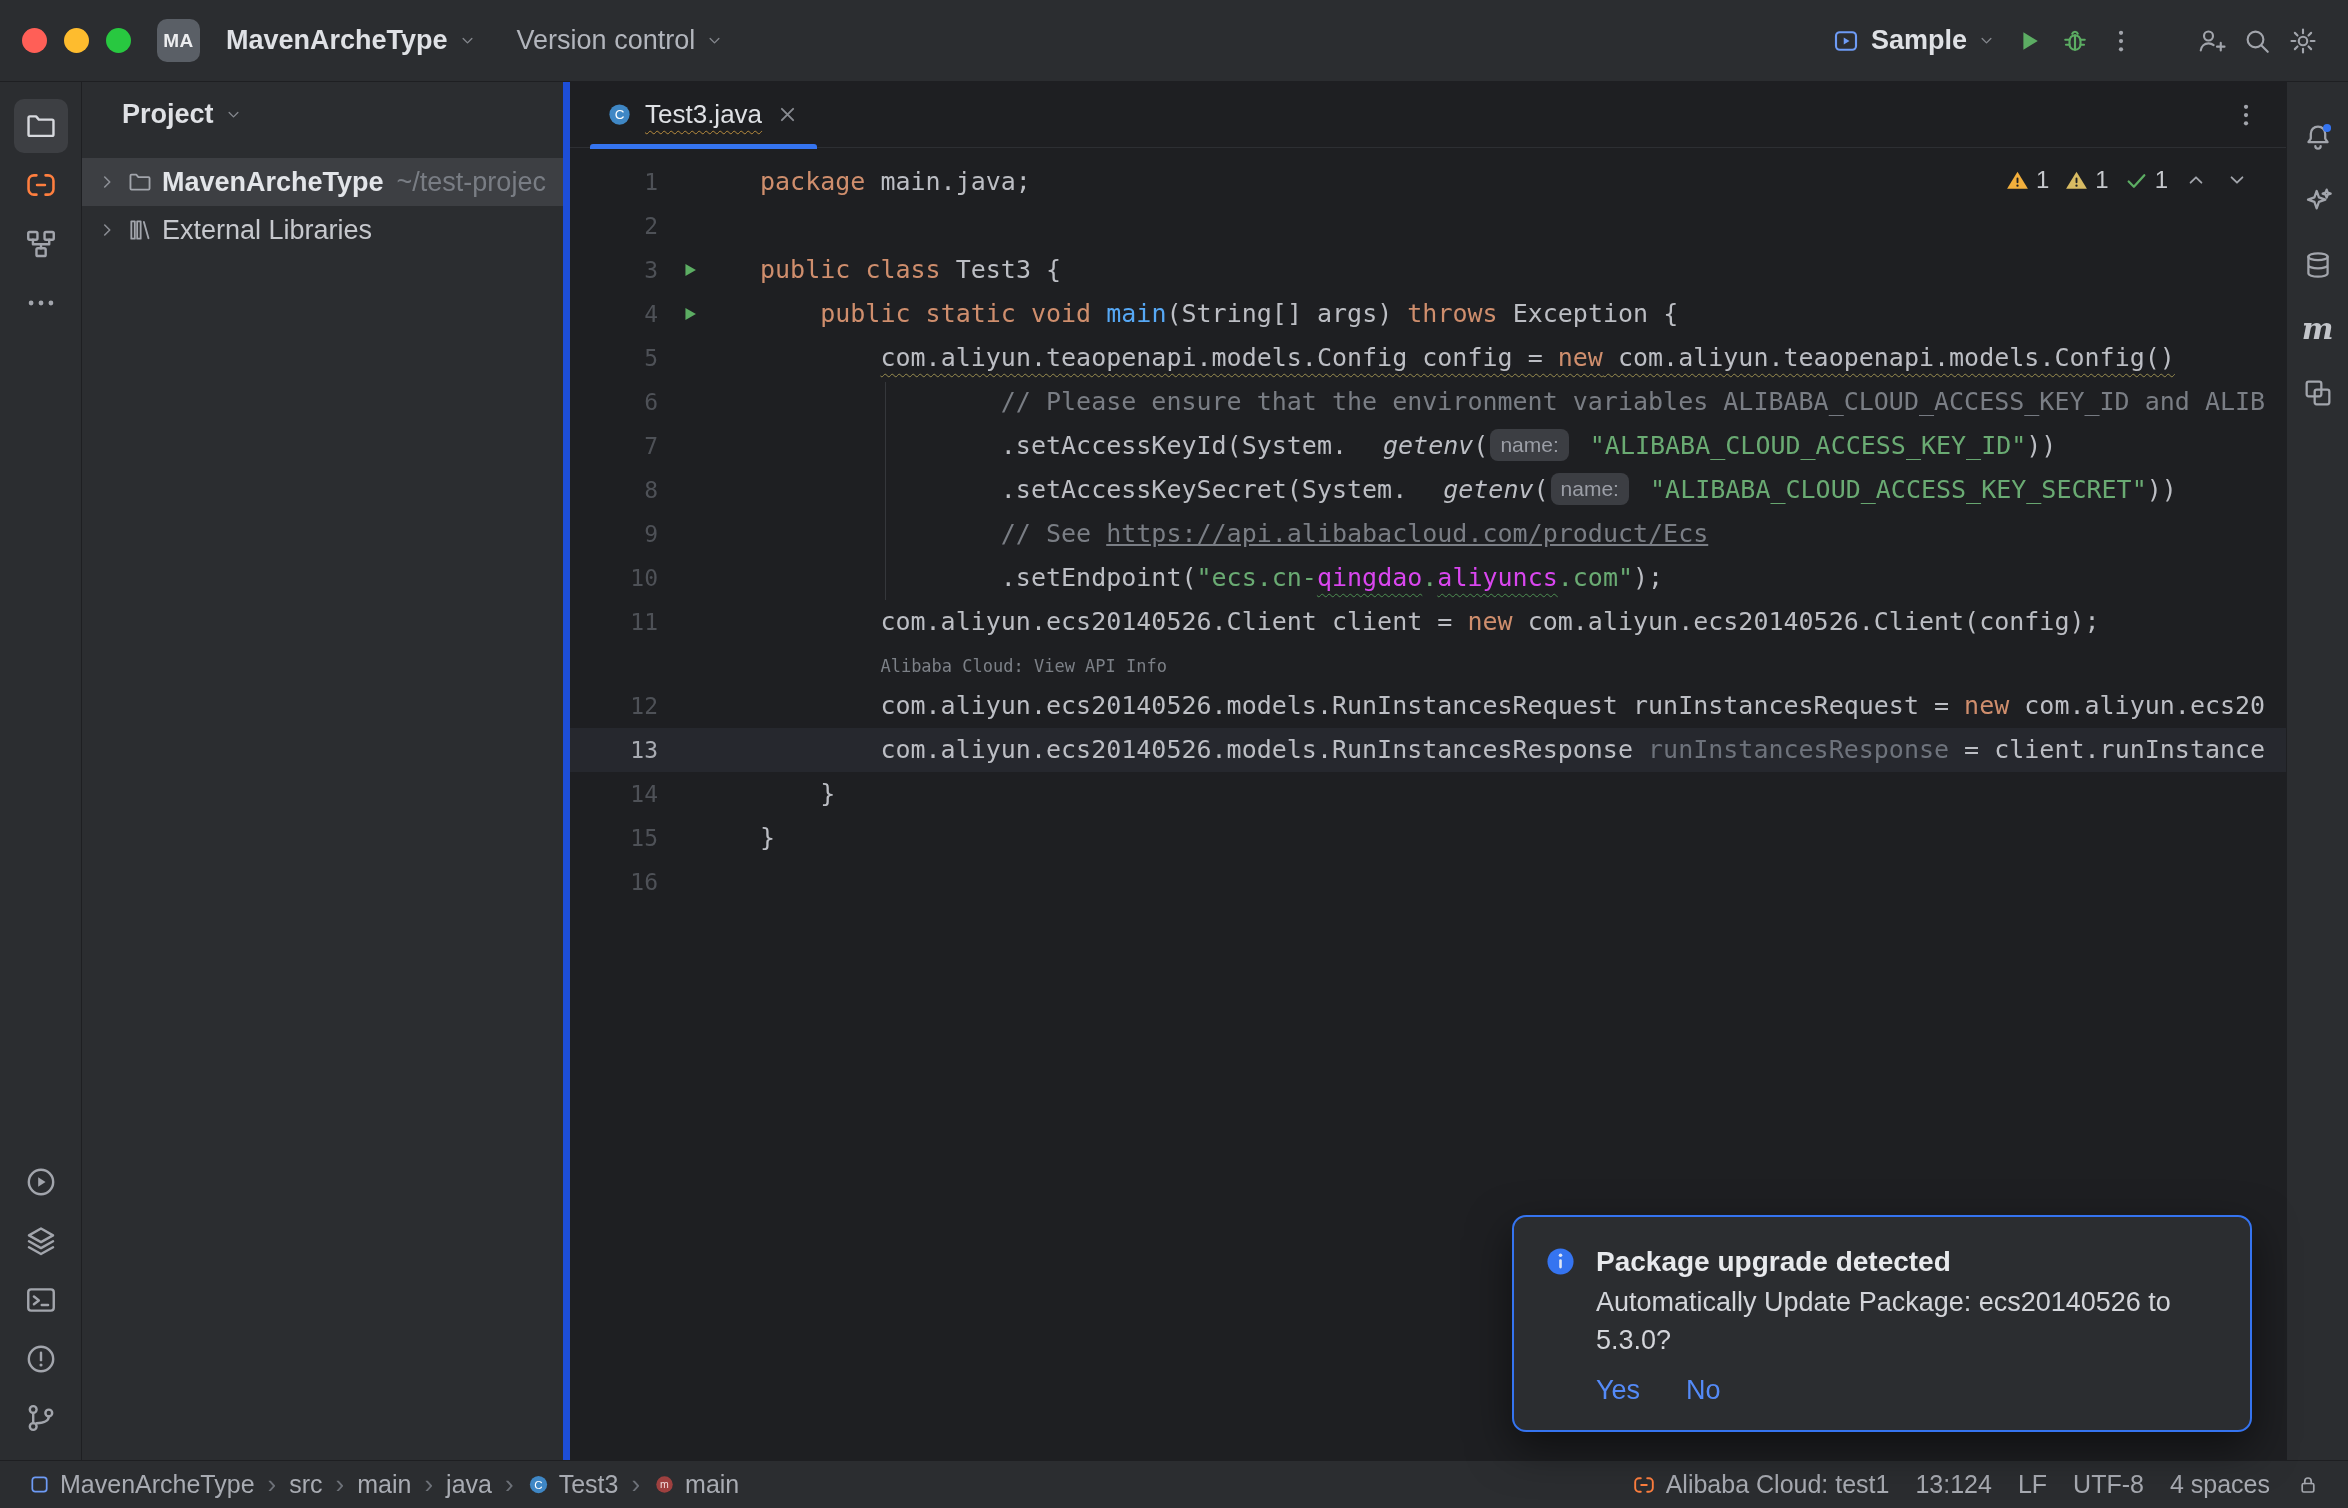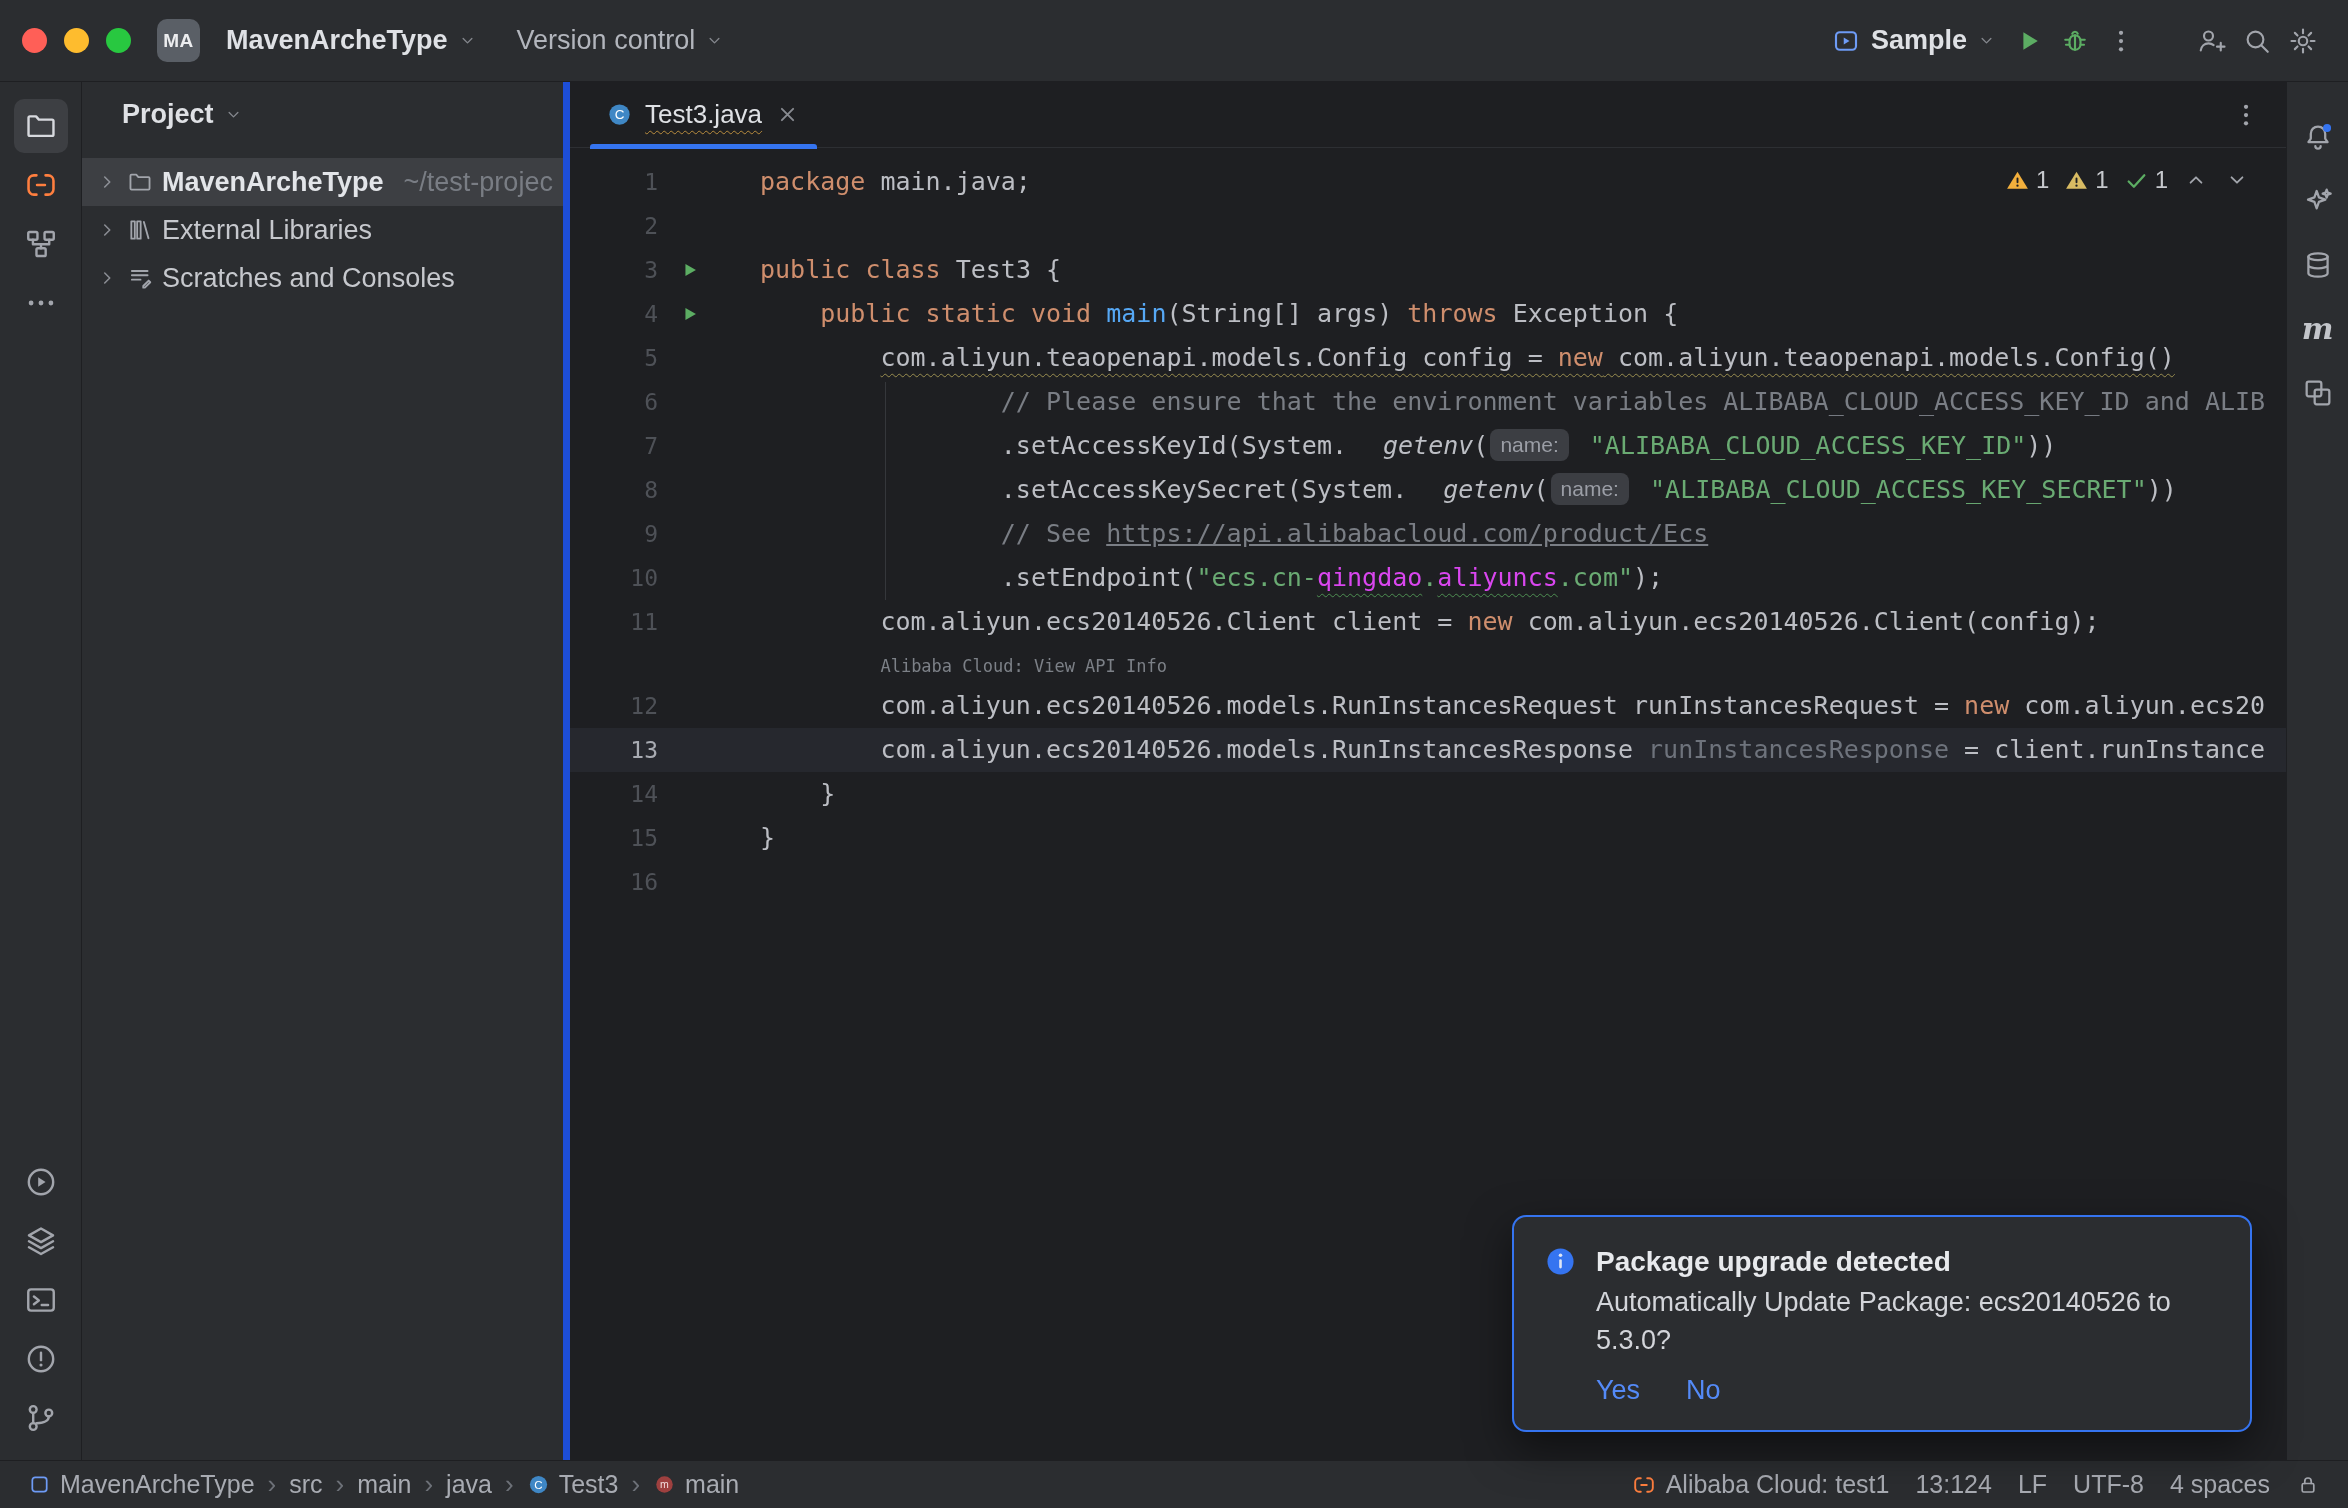--- a/index.html
+++ b/index.html
@@ -42,21 +42,21 @@
 
   
   .project-panel{background:#2b2d30;border-right:7px solid #1d4ed8;overflow:hidden;}
   .panel-header{height:64px;display:flex;align-items:center;gap:10px;padding-left:40px;color:#dfe1e5;font-weight:700;font-size:27px;}
   .tree{margin-top:12px;}
   .tree-row{height:48px;display:flex;align-items:center;gap:9px;padding-left:14px;white-space:nowrap;overflow:hidden;font-size:27px;color:#c6c8cd;}
   .tree-row.selected{background:#3d3f43;}
   .tree-row .icon{width:26px;height:26px;}
   .tree-row .chev-r{width:22px;height:22px;opacity:.8}
   .tree-label.bold{font-weight:700;color:#e3e5e9;}
-  .tree-suffix{color:#797d84;margin-left:11px;}
+  .tree-suffix{color:#797d84;margin-left:4px;}
 
   
   .editor{background:#1e1f22;position:relative;display:flex;flex-direction:column;min-width:0;}
   .tabbar{height:66px;display:flex;align-items:center;padding:0 20px 0 18px;border-bottom:1px solid #2d2f33;box-sizing:border-box;}
   .tab{height:66px;display:flex;align-items:center;gap:12px;padding:0 18px;position:relative;font-size:26px;color:#dfe1e5;}
   .tab.selected::after{content:"";position:absolute;left:2px;right:2px;bottom:-1px;height:5px;background:#3574f0;border-radius:3px 3px 0 0;}
   .tab .icon{width:27px;height:27px;}
   .tab-title{text-decoration:underline wavy rgba(216,163,67,.8);text-decoration-thickness:1px;text-underline-offset:7px;}
   .tab-close{width:24px;height:24px;opacity:.8}
   .tabbar-kebab{margin-left:auto;width:40px;height:40px;display:flex;align-items:center;justify-content:center;}
@@ -327,34 +327,20 @@
               </svg>
             </span>
             <span class="icon">
               <svg viewBox="0 0 24 24" fill="none" stroke="#a2a5ac" stroke-width="1.7" stroke-linecap="round" stroke-linejoin="round">
                 <rect x="4" y="4" width="3.2" height="16"></rect>
                 <rect x="9.4" y="4" width="3.2" height="16"></rect>
                 <path d="M15.6 4.6l4.2 15"></path>
               </svg>
             </span>
             <span class="tree-label">External Libraries</span>
-          </div>
-          <div class="tree-row">
-            <span class="icon chev-r">
-              <svg viewBox="0 0 24 24" fill="none" stroke="#a2a5ac" stroke-width="1.7" stroke-linecap="round" stroke-linejoin="round">
-                <path d="M9.5 6.5l5.5 5.5-5.5 5.5"></path>
-              </svg>
-            </span>
-            <span class="icon">
-              <svg viewBox="0 0 24 24" fill="none" stroke="#a2a5ac" stroke-width="1.7" stroke-linecap="round" stroke-linejoin="round">
-                <path d="M4.5 5.5H19M4.5 9.5H19M4.5 13.5h8"></path>
-                <path d="M15 19.4l5-5 1.5 1.5-5 5H15z"></path>
-              </svg>
-            </span>
-            <span class="tree-label">Scratches and Consoles</span>
           </div>
         </div>
     </aside>
 
     <section class="editor">
       <div class="tabbar">
         <div class="tab selected">
           <span class="icon">
               <svg viewBox="0 0 24 24">
                 <circle cx="12" cy="12" r="9" fill="#3f87c5"></circle>

